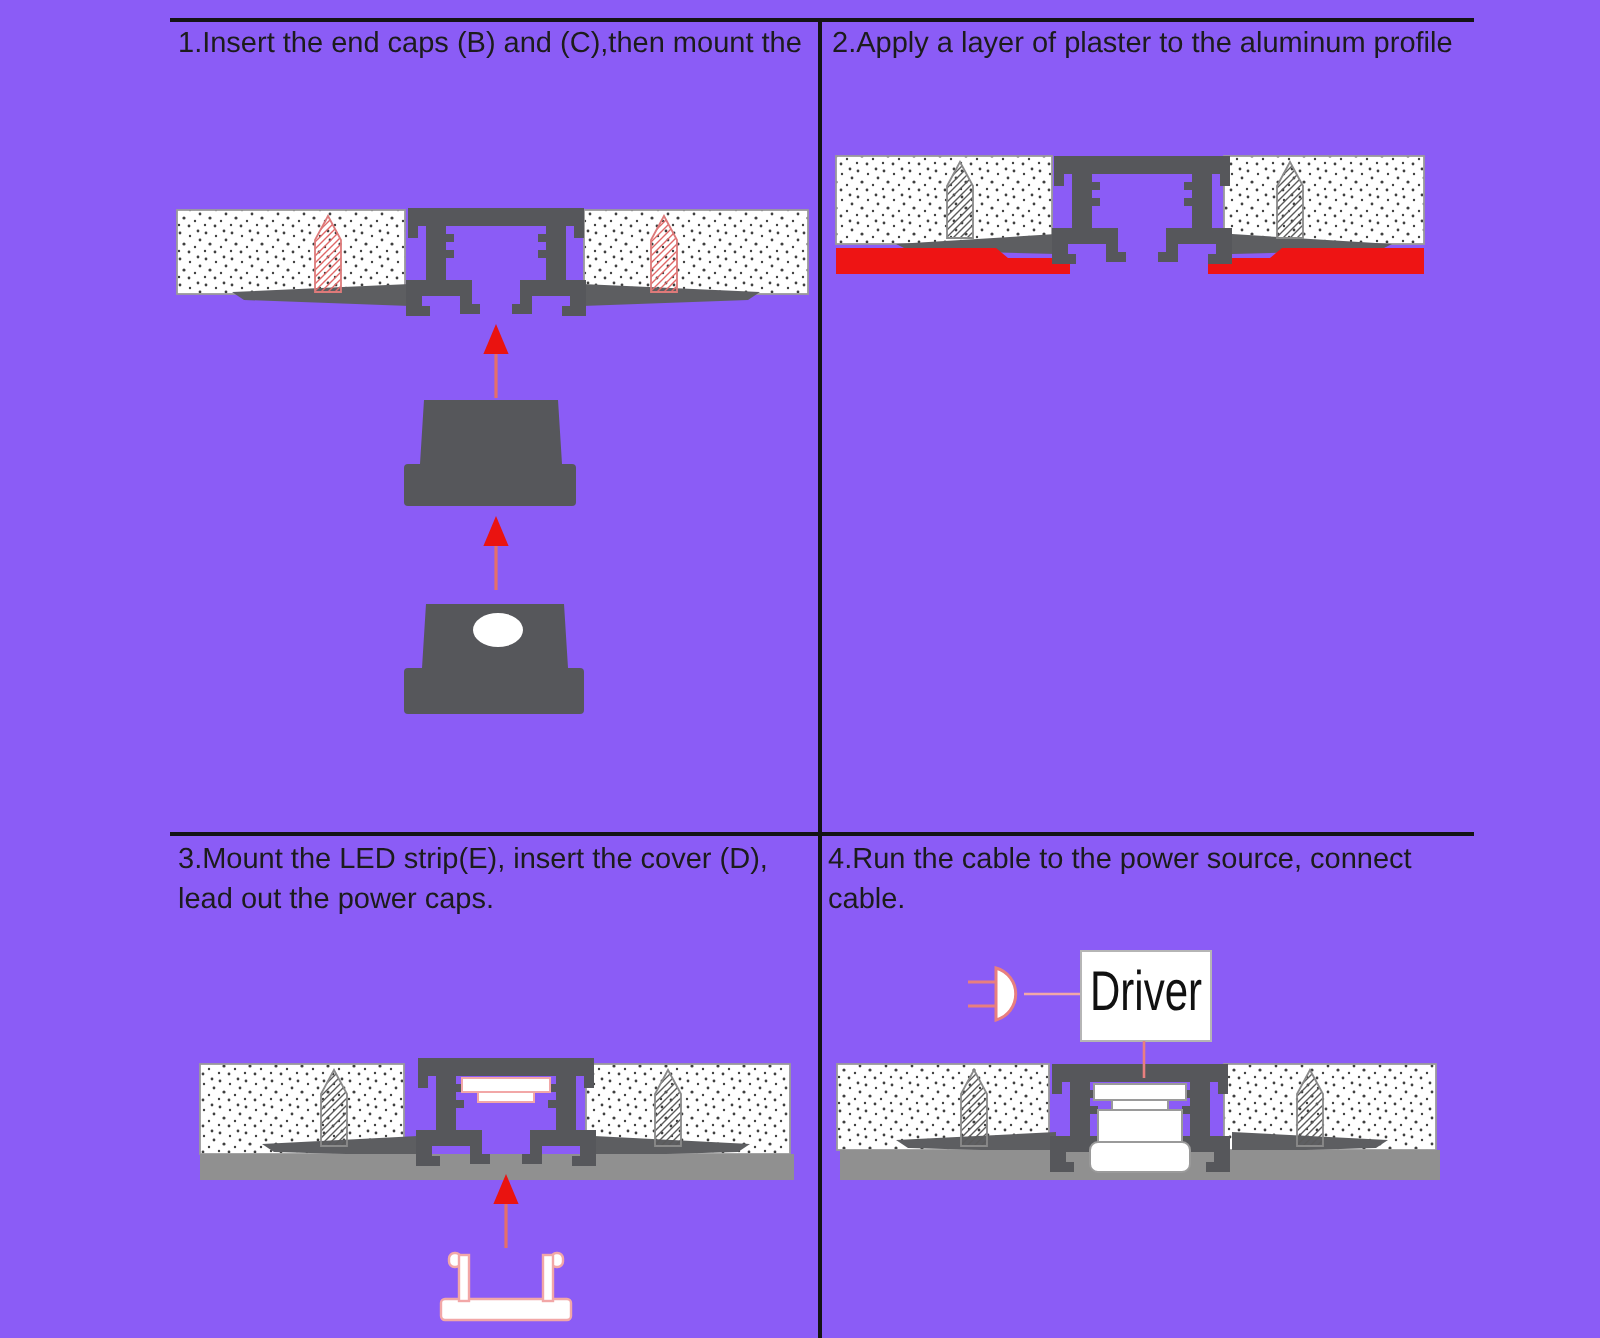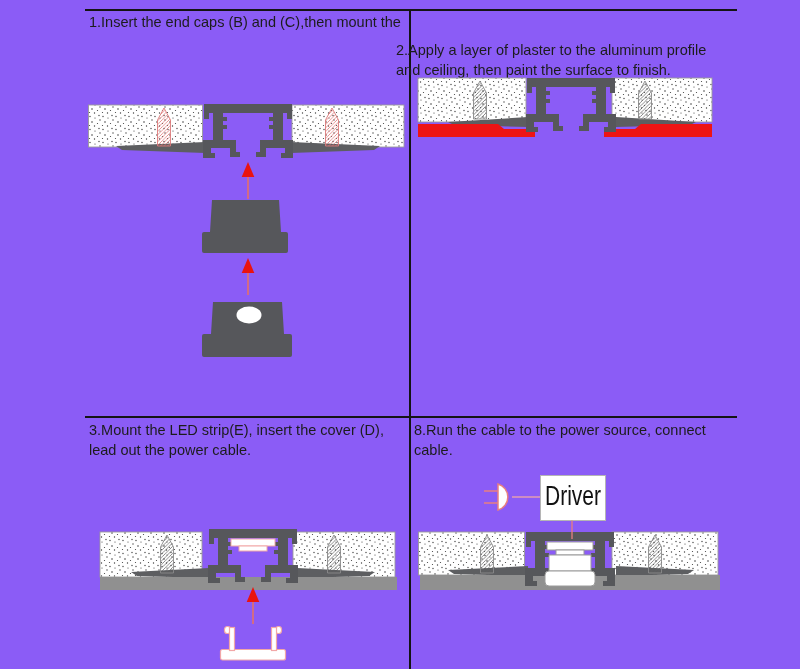--- a/index.html
+++ b/index.html
@@ -5,21 +5,21 @@
   html,body{margin:0;padding:0;background:#fff;}
   .page{position:relative;width:800px;height:669px;background:#8b5cf6;overflow:hidden;
         font-family:"Liberation Sans","DejaVu Sans",sans-serif;padding-left:19px;}
   .rule{position:absolute;background:#141414;}
   .rule-top{left:85px;top:9px;width:652px;height:2px;}
   .rule-mid{left:85px;top:416px;width:652px;height:2px;}
   .rule-vert{left:409px;top:9px;width:2px;height:660px;}
   .caption{position:absolute;color:#1c1c1c;font-size:14.5px;line-height:19.5px;
            white-space:nowrap;}
   .cap1{left:89px;top:13px;}
-  .cap2{left:396px;top:13px;margin-top:28px;}
+  .cap2{left:416px;top:13px;}
   .cap3{left:89px;top:421px;}
   .cap4{left:414px;top:421px;}
   .diag{position:absolute;}
   .d1{left:88px;top:88px;}
   .d2{left:414px;top:70px;}
   .d3{left:95px;top:525px;}
   .d4{left:418px;top:462px;}
   .driver-text{font-family:"Liberation Sans","DejaVu Sans",sans-serif;font-size:28px;
                fill:#111;}
 </style>
@@ -30,28 +30,27 @@
 
   <div class="rule rule-top"></div>
   <div class="rule rule-mid"></div>
   <div class="rule rule-vert"></div>
 
   <div class="caption cap1">
     <div>1.Insert the end caps (B) and (C),then mount the</div>
   </div>
   <div class="caption cap2">
     <div>2.Apply a layer of plaster to the aluminum profile</div>
-    <div>and ceiling, then paint the surface to finish.</div>
   </div>
   <div class="caption cap3">
     <div>3.Mount the LED strip(E), insert the cover (D),</div>
-    <div>lead out the power cable.</div>
+    <div>lead out the power caps.</div>
   </div>
   <div class="caption cap4">
-    <div>8.Run the cable to the power source, connect</div>
+    <div>4.Run the cable to the power source, connect</div>
     <div>cable.</div>
   </div>
 
   <svg width="0" height="0" style="position:absolute" aria-hidden="true">
     <defs>
       <pattern id="stip" width="13" height="13" patternUnits="userSpaceOnUse">
         <rect width="13" height="13" fill="#ffffff"></rect>
         <circle cx="2" cy="2.5" r="0.7" fill="#3f3f3f"></circle>
         <circle cx="7" cy="4" r="0.6" fill="#3f3f3f"></circle>
         <circle cx="11" cy="1.5" r="0.7" fill="#3f3f3f"></circle>

